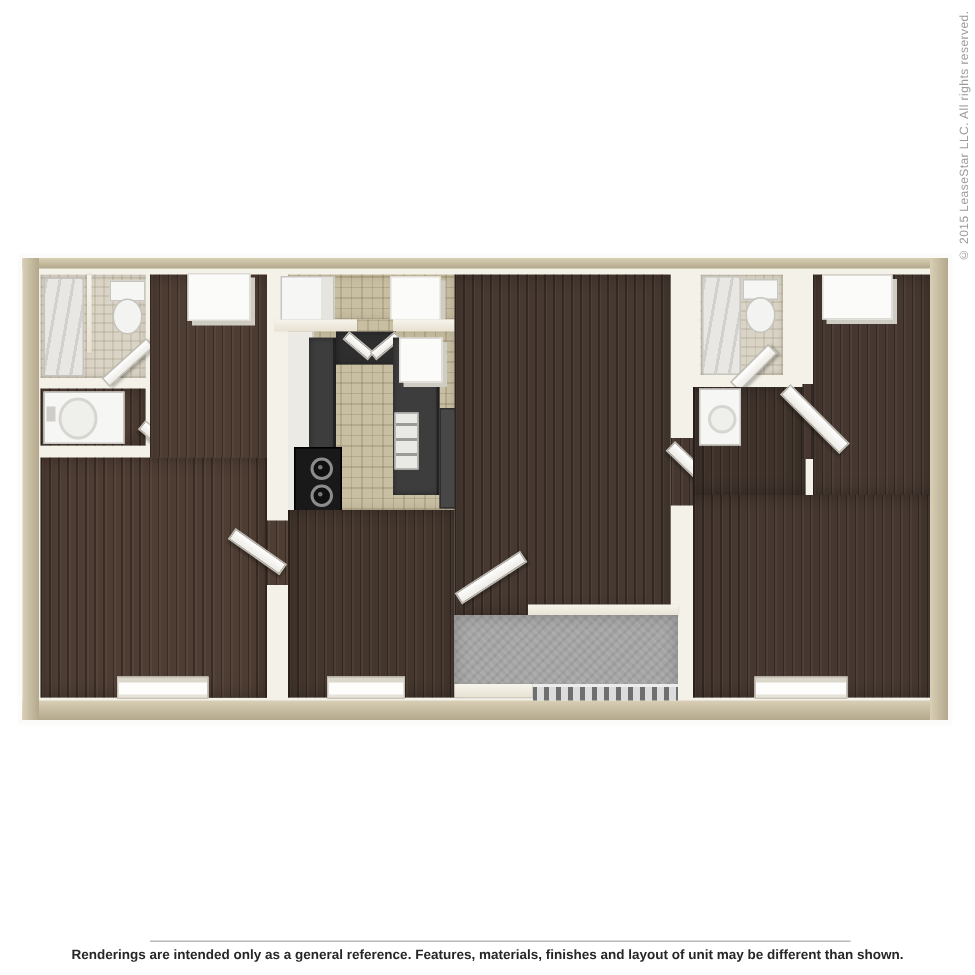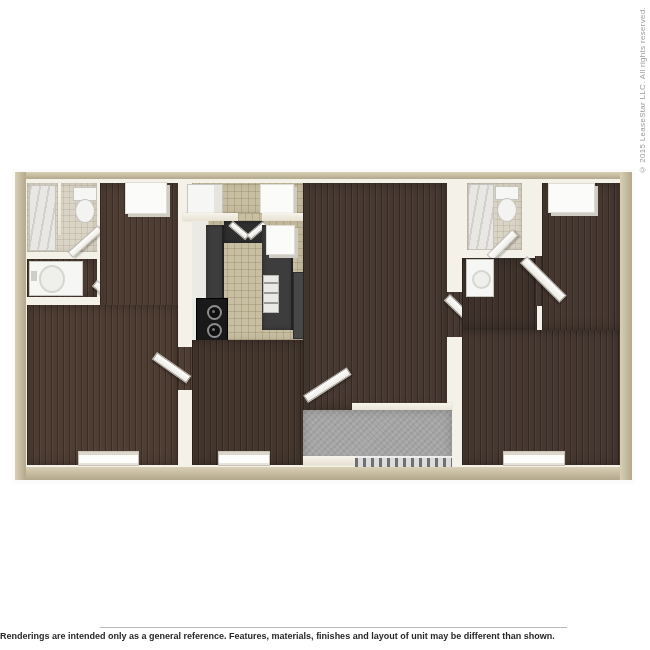--- a/index.html
+++ b/index.html
@@ -52,21 +52,21 @@
   .window{background:#fdfdfc;border:1px solid #c7c2b5;box-shadow:inset 0 3px 0 #dbd7cb,inset 0 -2px 0 #e7e3d8;}
   .railing{background:repeating-linear-gradient(90deg,#6f6f6f 0 3px,#dcdcdc 3px 8px);
     border-top:2px solid #ececec;}
   .dark-panel{background:#474747;border:1px solid #2e2e2e;}
   .wall-stub{background:linear-gradient(180deg,#f7f4ed,#e7e1d1);box-shadow:0 0 1px rgba(140,130,100,.5);}
 
   
   #copyright{position:absolute;top:7px;right:3px;writing-mode:vertical-rl;transform:rotate(180deg);
     font-size:8px;color:#9b9b9b;letter-spacing:.3px;white-space:nowrap;}
   #footer-line{position:absolute;left:100px;top:627px;width:467px;height:1px;background:#b9b9b9;}
-  #footer-text{position:absolute;left:0;top:631px;width:650px;text-align:left;
+  #footer-text{position:absolute;left:0;top:631px;width:650px;text-align:center;
     font-size:9px;font-weight:bold;color:#272727;}
 </style>
 </head>
 <body>
 
 <div id="canvas">
 
   <div id="copyright">© 2015 LeaseStar LLC. All rights reserved.</div>
 
   <div id="plan">

